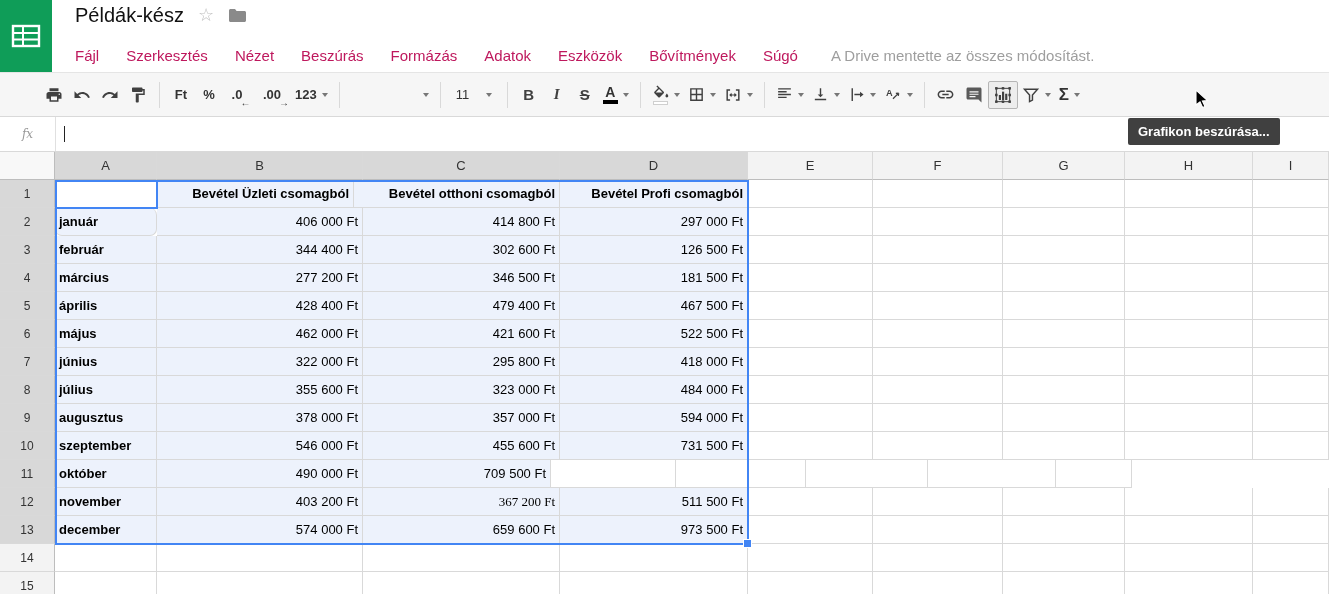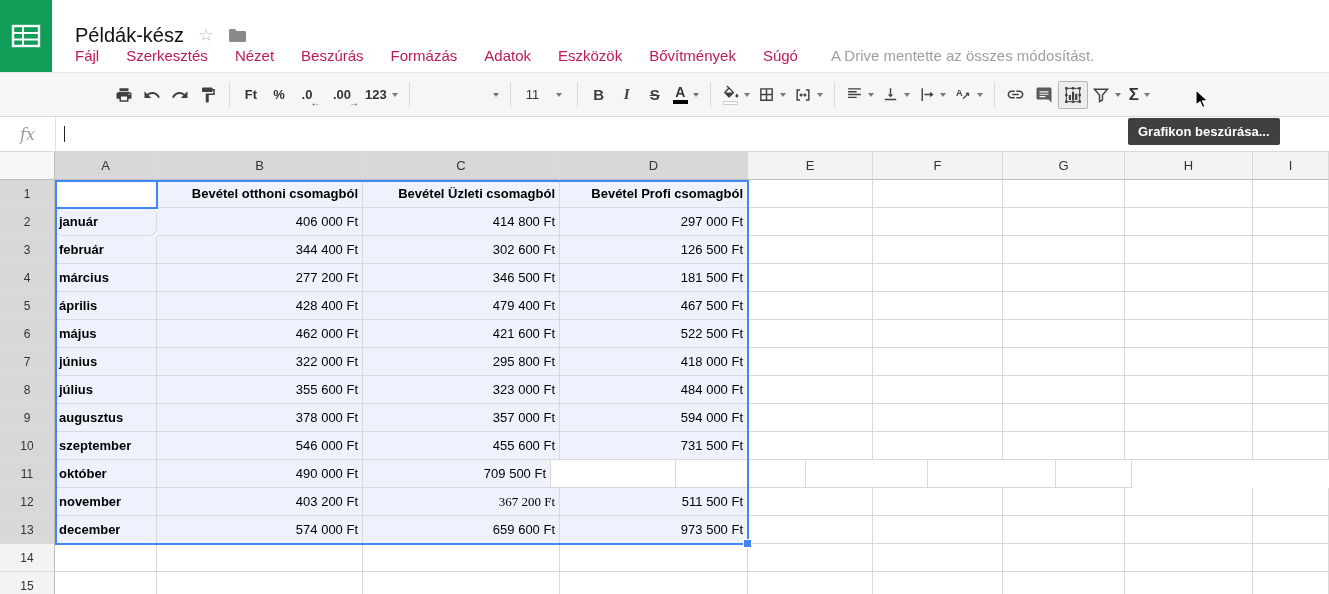--- a/index.html
+++ b/index.html
@@ -4,31 +4,31 @@
 <style>
   * { margin:0; padding:0; box-sizing:border-box; }
   html,body { width:1329px; height:594px; overflow:hidden; background:#fff;
               font-family:"Liberation Sans", sans-serif; }
   .app { position:relative; width:1329px; height:594px; }
 
   
   .topbar { position:absolute; left:0; top:0; width:1329px; height:72px; background:#fff; }
   .logo { position:absolute; left:0; top:0; width:52px; height:72px; background:#0f9d58;
           display:flex; align-items:center; justify-content:center; }
-  .title-row { position:absolute; left:75px; top:20px; height:30px; display:flex; align-items:center; gap:14px; }
+  .title-row { position:absolute; left:75px; top:0; height:30px; display:flex; align-items:center; gap:14px; }
   .doc-title { font-size:20px; color:#111; font-weight:500; }
   .star { font-size:18px; color:#c0c0c0; line-height:1; }
   .menu-row { position:absolute; left:75px; top:43px; height:24px; display:flex; align-items:center; }
   .menu-item { font-size:15px; color:#be185d; margin-right:27px; cursor:default; }
   .save-status { font-size:15px; color:#9e9e9e; margin-left:6px; }
 
   
   .toolbar { position:absolute; left:0; top:72px; width:1329px; height:45px; background:#f6f6f6;
              border-top:1px solid #e5e5e5; border-bottom:1px solid #d9d9d9;
-             display:flex; align-items:center; padding-left:110px; }
+             display:flex; align-items:center; padding-left:40px; }
   .tb-sep { width:1px; height:26px; background:#d9d9d9; margin:0 7px; flex:none; }
   .tb-btn { height:28px; min-width:28px; padding:0 4px; display:flex; align-items:center; justify-content:center;
             gap:3px; color:#404040; border-radius:2px; position:relative; flex:none; }
   .tb-btn svg { display:block; }
   .tb-txt { font-size:13px; font-weight:bold; color:#333; }
   .caret { width:0; height:0; border-left:3px solid transparent; border-right:3px solid transparent;
            border-top:4px solid #777; margin-left:2px; }
   .dec-wrap { position:relative; font-size:13px; font-weight:bold; color:#333; }
   .dec-wrap .mini-arrow { position:absolute; font-size:10px; bottom:-6px; right:-8px; color:#333; }
   .font-box { width:86px; height:26px; display:flex; align-items:center; justify-content:flex-end; padding-right:4px; }
@@ -47,21 +47,21 @@
   
   .tooltip { position:absolute; left:1128px; top:118px; background:#404040; color:#fff;
              font-size:13px; font-weight:bold; padding:6px 10px; border-radius:2px; z-index:40;
              white-space:nowrap; }
   .cursor-arrow { position:absolute; left:1195px; top:90px; z-index:50; }
 
   
   .formula-bar { position:absolute; left:0; top:117px; width:1329px; height:35px; background:#fff;
                  border-bottom:1px solid #d9d9d9; display:flex; align-items:center; }
   .fx-label { width:55px; text-align:center; font-family:"DejaVu Serif", serif; font-style:italic;
-              font-size:16px; color:#999; }
+              font-size:12px; color:#999; }
   .formula-input { flex:1; height:100%; border-left:1px solid #e0e0e0; display:flex; align-items:center;
                    padding-left:8px; font-size:13px; color:#000; }
   .text-caret { width:1px; height:16px; background:#222; }
 
   
   .grid { position:absolute; left:0; top:152px; width:1329px; height:442px; background:#fff; }
   .hdr-row { display:flex; height:28px; }
   .corner { width:55px; height:28px; background:#f8f8f8; border-right:1px solid #bdbdbd; border-bottom:1px solid #bdbdbd; }
   .col-hdr { height:28px; background:#f3f3f3; border-right:1px solid #d9d9d9; border-bottom:1px solid #bdbdbd;
              display:flex; align-items:center; justify-content:center; font-size:13px; color:#333; }
@@ -310,22 +310,22 @@
         <div class="col-hdr" style="width: 125px;">E</div>
         <div class="col-hdr" style="width: 130px;">F</div>
         <div class="col-hdr" style="width: 122px;">G</div>
         <div class="col-hdr" style="width: 128px;">H</div>
         <div class="col-hdr" style="width: 76px;">I</div>
       </div>
     <div id="rows-area">
         <div class="g-row">
           <div class="row-hdr selhdr">1</div>
           <div class="cell sel" style="width: 102px;"></div>
+          <div class="cell bold right sel" style="width: 197px;">Bevétel Üzleti csomagból</div>
           <div class="cell bold right sel" style="width: 206px;">Bevétel otthoni csomagból</div>
-          <div class="cell bold right sel" style="width: 197px;">Bevétel Üzleti csomagból</div>
           <div class="cell bold right sel" style="width: 188px;">Bevétel Profi csomagból</div>
           <div class="cell" style="width: 125px;"></div>
           <div class="cell" style="width: 130px;"></div>
           <div class="cell" style="width: 122px;"></div>
           <div class="cell" style="width: 128px;"></div>
           <div class="cell" style="width: 76px;"></div>
         </div>
         <div class="g-row">
           <div class="row-hdr selhdr">2</div>
           <div class="cell bold sel" style="width: 102px; border-radius: 7px;">január</div>

